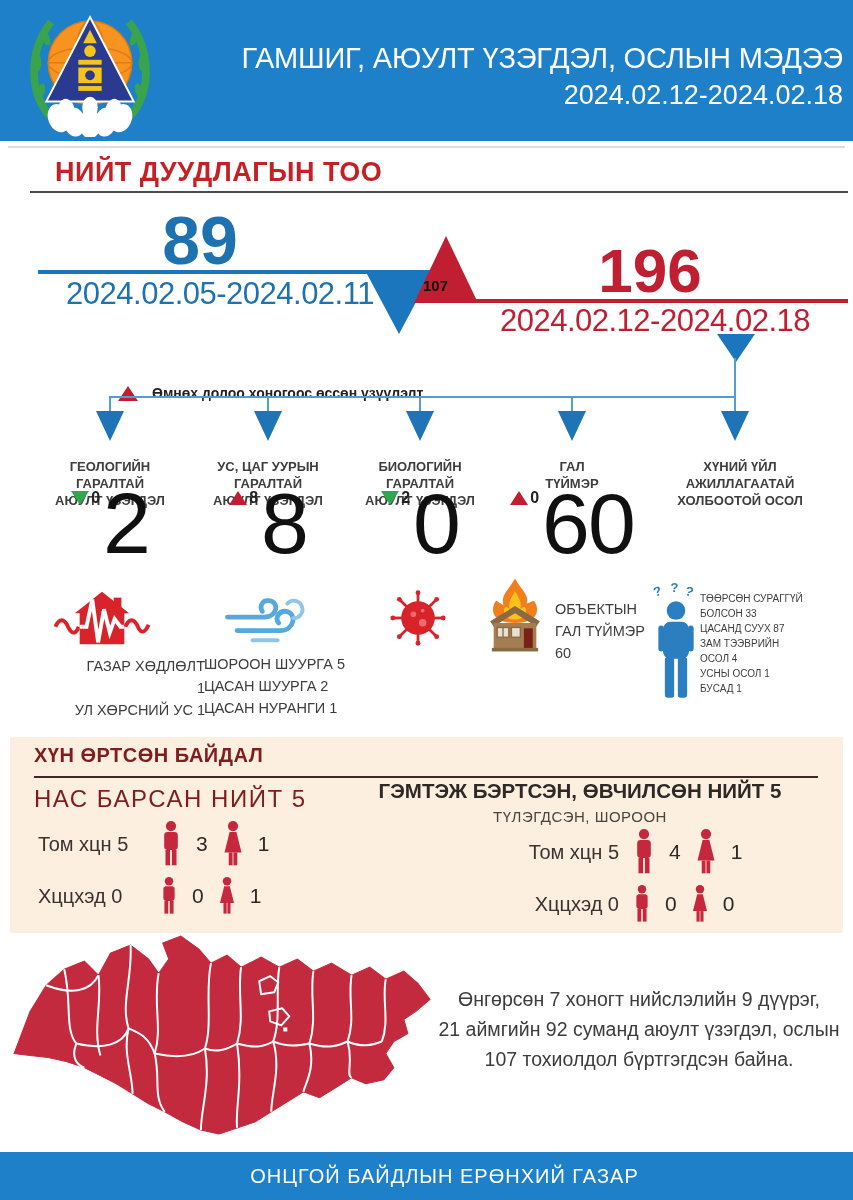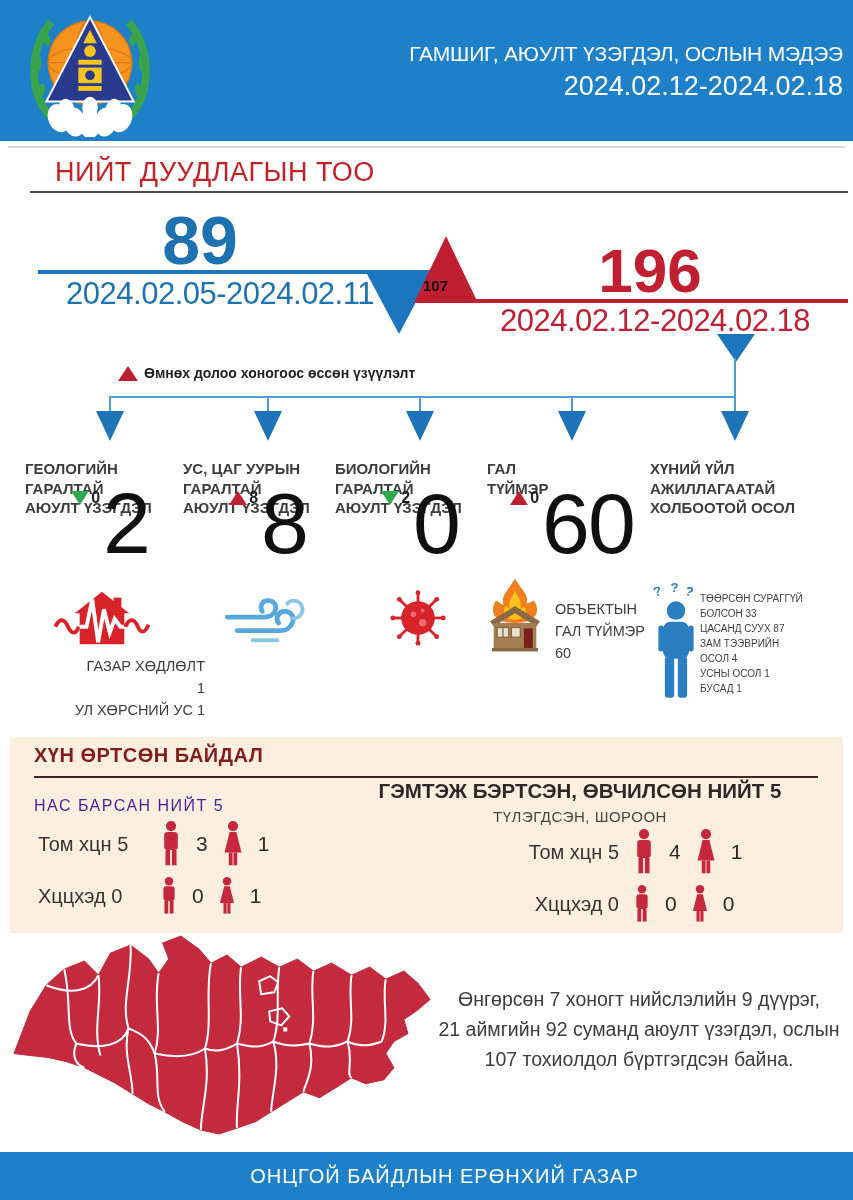--- a/index.html
+++ b/index.html
@@ -3,26 +3,26 @@
 <meta charset="utf-8">
 <style>
   html,body{margin:0;padding:0;background:#ffffff;}
   .page{position:relative;width:853px;height:1200px;background:#fff;overflow:hidden;
         font-family:"Liberation Sans","DejaVu Sans",sans-serif;outline:2px solid #e6e4e1;}
 
   
   .header{position:absolute;left:0;top:0;width:853px;height:141px;background:#1e80c8;}
   .logo{position:absolute;left:22px;top:4px;width:136px;height:133px;}
   .header-titles{position:absolute;right:10px;top:42px;text-align:right;color:#fff;}
-  .ht1{font-size:21px;letter-spacing:-0.2px;}
+  .ht1{font-size:29px;letter-spacing:-0.2px;}
   .ht2{font-size:27px;margin-top:5px;}
   .header-underline{position:absolute;top:146px;left:8px;right:8px;height:2px;background:#dcdcdc;}
 
   
-  .sec1-title{position:absolute;top:157px;left:55px;font-size:27px;font-weight:400;color:#c42127;letter-spacing:.5px;}
+  .sec1-title{position:absolute;top:157px;left:55px;font-size:27px;font-weight:700;color:#c42127;letter-spacing:.5px;}
   .sec1-line{position:absolute;top:191px;left:30px;width:818px;height:2px;background:#4b4b4b;}
 
   
   .prev-val{position:absolute;top:206px;left:95px;width:210px;text-align:center;
             font-size:68px;font-weight:700;color:#1f72b0;line-height:1;}
   .prev-line{position:absolute;top:270px;left:38px;width:392px;height:4px;background:#1b76bd;}
   .prev-date{position:absolute;top:276px;left:40px;width:360px;text-align:center;
              font-size:31px;color:#1f72b0;letter-spacing:-.5px;}
   .tri-blue-big{position:absolute;left:367px;top:274px;}
   .tri-red-big{position:absolute;left:414px;top:236px;}
@@ -32,52 +32,52 @@
   .cur-line{position:absolute;top:299px;left:459px;width:389px;height:4px;background:#bf1f31;}
   .cur-date{position:absolute;top:303px;left:462px;width:386px;text-align:center;
             font-size:31px;color:#bf1f31;letter-spacing:-.5px;}
   .tri-blue-2{position:absolute;left:717px;top:334px;width:0;height:0;
               border-left:19px solid transparent;border-right:19px solid transparent;border-top:28px solid #1b76bd;}
   .vline-right{position:absolute;left:734px;top:358px;width:2px;height:40px;background:#4f9fd4;}
 
   
   .legend{position:absolute;top:365px;left:118px;display:flex;gap:36px;align-items:center;
           font-size:14px;font-weight:700;color:#222;}
-  .legend-item{display:flex;align-items:center;gap:6px;}
+  .legend-item{display:flex;align-items:center;gap:14px;margin-top:20px;}
   .tri-up-sm{width:0;height:0;border-left:10px solid transparent;border-right:10px solid transparent;border-bottom:15px solid #bf1f31;}
   .tri-down-sm{width:0;height:0;border-left:10px solid transparent;border-right:10px solid transparent;border-top:15px solid #2fa84f;}
 
   
   .connector{position:absolute;top:396px;left:110px;width:626px;height:2px;background:#4f9fd4;}
   .stub{position:absolute;top:396px;width:2px;height:15px;background:#4f9fd4;}
   .arrow-down{position:absolute;top:411px;width:0;height:0;
               border-left:14px solid transparent;border-right:14px solid transparent;border-top:30px solid #1f74b8;}
 
   
-  .col-label{position:absolute;top:459px;width:170px;
-             font-size:15px;font-weight:700;color:#3d3d3d;line-height:1.3;}
+  .col-label{position:absolute;top:459px;width:170px;text-align:center;
+             font-size:13px;font-weight:700;color:#3d3d3d;line-height:1.3;}
   .num-row{position:absolute;top:484px;width:170px;display:flex;justify-content:center;align-items:flex-start;gap:3px;}
   .delta{display:flex;align-items:center;gap:2px;font-size:16px;font-weight:700;color:#222;margin-top:5px;}
   .d-up{width:0;height:0;border-left:9px solid transparent;border-right:9px solid transparent;border-bottom:14px solid #bf1f31;}
   .d-down{width:0;height:0;border-left:9px solid transparent;border-right:9px solid transparent;border-top:14px solid #2fa84f;}
   .bignum{font-size:86px;line-height:.92;color:#101010;letter-spacing:-2px;}
 
   
   .icon-abs{position:absolute;}
   .detail-label{position:absolute;font-size:14.5px;color:#3d3d3d;line-height:1.5;}
   .quake-label{top:656px;left:15px;width:190px;text-align:right;}
   .wind-label{top:654px;left:204px;width:170px;text-align:left;}
   .fire-label{top:599px;left:555px;width:110px;text-align:left;}
   .human-label{top:591px;left:700px;width:148px;text-align:left;font-size:10px;}
 
   
   .affected{position:absolute;left:10px;top:737px;width:833px;height:196px;background:#fcefdf;}
   .aff-title{position:absolute;left:24px;top:7px;font-size:20px;font-weight:700;color:#7f1d1d;letter-spacing:.5px;}
   .aff-line{position:absolute;left:24px;top:39px;width:784px;height:2px;background:#402626;}
-  .deaths-title{position:absolute;left:24px;top:60px;font-size:16px;color:#4c1d95;letter-spacing:1.5px;}
+  .deaths-title{position:absolute;left:24px;top:48px;font-size:24px;color:#7f1d1d;letter-spacing:1.5px;}
   .inj-title{position:absolute;left:320px;top:42px;width:500px;text-align:center;font-size:20.5px;font-weight:700;color:#2e2927;}
   .inj-sub{position:absolute;left:320px;top:71px;width:500px;text-align:center;font-size:15px;color:#4a4441;letter-spacing:.5px;}
   .p-row{position:absolute;display:flex;align-items:center;gap:13px;color:#3a3231;font-size:20px;}
   .p-row .count{font-size:21px;color:#2e2927;}
   .lbl-l{width:108px;text-align:left;}
   .lbl-r{width:104px;text-align:right;}
   .d-row1{left:28px;top:84px;}
   .d-row2{left:28px;top:140px;}
   .i-row1{left:505px;top:92px;}
   .i-row2{left:505px;top:148px;}
@@ -241,20 +241,25 @@
     <div>1</div>
     <div>УЛ ХӨРСНИЙ УС 1</div>
   </div>
 
   <svg class="icon-abs" style="left:222px;top:592px" width="92" height="56" viewBox="0 0 92 58">
     <path d="M4,26 H42 C56,26 58,10 47,9 C40,8 37,15 40,20" fill="none" stroke="#57a8dc" stroke-width="5" stroke-linecap="round"></path>
     <path d="M14,40 H58 C74,40 76,22 65,20 C57,19 53,27 57,32" fill="none" stroke="#57a8dc" stroke-width="5" stroke-linecap="round"></path>
     <path d="M30,50 H56" fill="none" stroke="#8ec6e8" stroke-width="4" stroke-linecap="round"></path>
     <path d="M66,12 a9,9 0 1 1 6,15" fill="none" stroke="#8ec6e8" stroke-width="4" stroke-linecap="round"></path>
   </svg>
+  <div class="detail-label wind-label">
+    <div>ШОРООН ШУУРГА 5</div>
+    <div>ЦАСАН ШУУРГА 2</div>
+    <div>ЦАСАН НУРАНГИ  1</div>
+  </div>
 
   <svg class="icon-abs" style="left:390px;top:590px" width="56" height="56" viewBox="0 0 60 60">
     <g stroke="#d8232a" stroke-width="3">
       <line x1="30" y1="13" x2="30" y2="4"></line>
         <line x1="30" y1="47" x2="30" y2="56"></line>
       <line x1="13" y1="30" x2="4" y2="30"></line>
         <line x1="47" y1="30" x2="56" y2="30"></line>
       <line x1="18" y1="18" x2="11" y2="11"></line>
         <line x1="42" y1="42" x2="49" y2="49"></line>
       <line x1="42" y1="18" x2="49" y2="11"></line>

